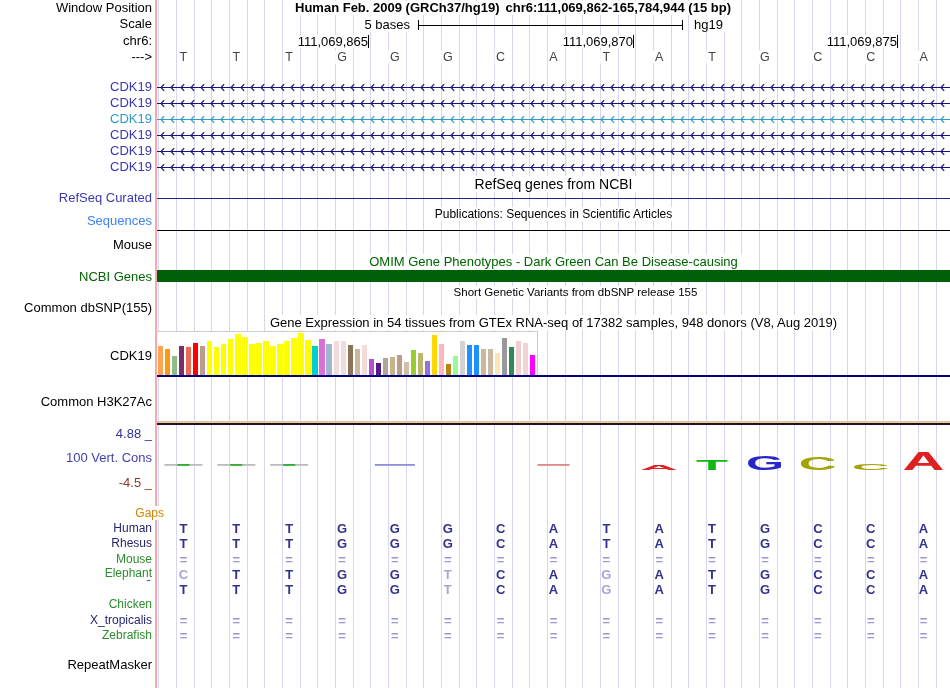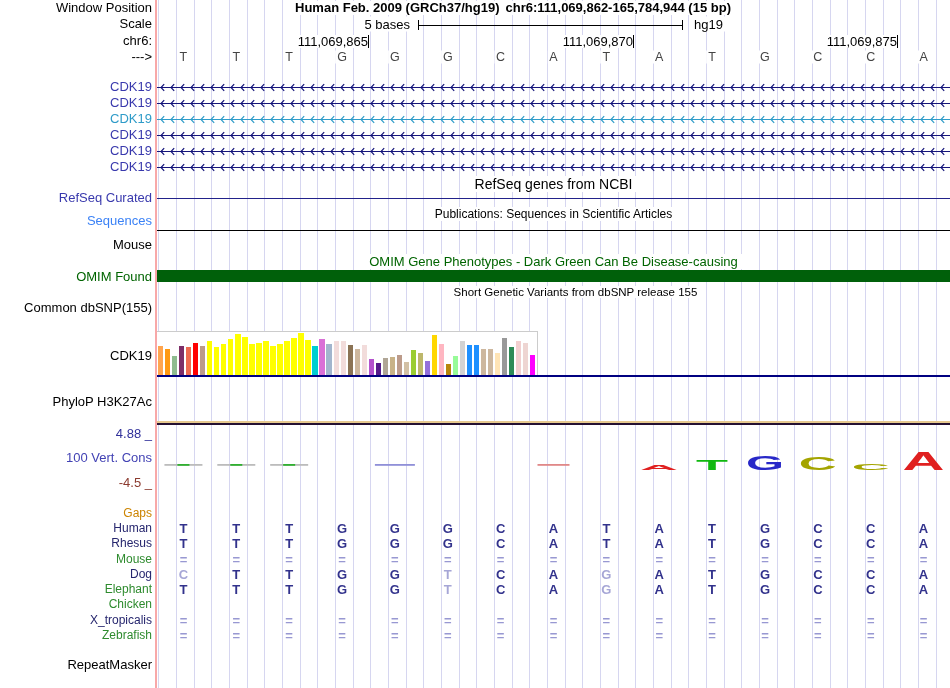--- a/index.html
+++ b/index.html
@@ -67,32 +67,33 @@
       <div style="background: rgb(255, 255, 255); padding: 0px 3px;">Human Feb. 2009 (GRCh37/hg19)</div>
       <div style="background: rgb(255, 255, 255); padding: 0px 3px;">chr6:111,069,862-165,784,944 (15 bp)</div>
     </div>
     <div class="lbl" style="top: 8px; color: rgb(0, 0, 0);">Window Position</div>
     <div class="lbl" style="top: 24px; color: rgb(0, 0, 0);">Scale</div>
     <div class="lbl" style="top: 41px; color: rgb(0, 0, 0);">chr6:</div>
     <div class="lbl" style="top: 57px; color: rgb(0, 0, 0);">---&gt;</div>
     <div class="lbl" style="top: 198px; color: rgb(57, 57, 173);">RefSeq Curated</div>
     <div class="lbl" style="top: 221px; color: #3b82f6;">Sequences</div>
     <div class="lbl" style="top: 245px; color: rgb(0, 0, 0);">Mouse</div>
-    <div class="lbl" style="top: 277px; color: rgb(0, 100, 0);">OMIM Found</div>
+    <div class="lbl" style="top: 277px; color: rgb(0, 100, 0);">NCBI Genes</div>
     <div class="lbl" style="top: 308px; color: rgb(0, 0, 0);">Common dbSNP(155)</div>
     <div class="lbl" style="top: 356px; color: rgb(0, 0, 0);">CDK19</div>
-    <div class="lbl" style="top: 402px; color: rgb(0, 0, 0);">PhyloP H3K27Ac</div>
+    <div class="lbl" style="top: 402px; color: rgb(0, 0, 0);">Common H3K27Ac</div>
     <div class="lbl" style="top: 434px; color: rgb(48, 48, 154);">4.88 _</div>
     <div class="lbl" style="top: 458px; color: rgb(66, 66, 180);">100 Vert. Cons</div>
     <div class="lbl" style="top: 483px; color: rgb(139, 58, 46);">-4.5 _</div>
     <div class="lbl" style="top: 665px; color: rgb(0, 0, 0);">RepeatMasker</div>
     <div class="ct" style="top: 184px; color: rgb(0, 0, 0); font-size: 14px;"><span>RefSeq genes from NCBI</span></div>
     <div class="ct" style="top: 214px; color: rgb(0, 0, 0); font-size: 12px;"><span>Publications: Sequences in Scientific Articles</span></div>
     <div class="ct" style="top: 262px; color: rgb(0, 100, 0); font-size: 13px;"><span>OMIM Gene Phenotypes - Dark Green Can Be Disease-causing</span></div>
     <div class="ct" style="top: 292px; color: rgb(0, 0, 0); font-size: 11.5px; margin-left: 22px;"><span>Short Genetic Variants from dbSNP release 155</span></div>
+    <div class="ct" style="top: 323px; color: rgb(0, 0, 0); font-size: 13px;"><span>Gene Expression in 54 tissues from GTEx RNA-seq of 17382 samples, 948 donors (V8, Aug 2019)</span></div>
     <div class="abs" style="right: 537px; top: 24px; transform: translateY(-50%); font-size: 13px; background: rgb(255, 255, 255); padding: 0px 3px; z-index: 4;">5 bases</div>
     <div class="abs" style="left: 418px; top: 25px; width: 265px; height: 1px; background: rgb(0, 0, 0); z-index: 4;"></div>
     <div class="abs" style="left: 418px; top: 20px; width: 1px; height: 10px; background: rgb(0, 0, 0); z-index: 4;"></div>
     <div class="abs" style="left: 682px; top: 20px; width: 1px; height: 10px; background: rgb(0, 0, 0); z-index: 4;"></div>
     <div class="abs" style="left: 691px; top: 24px; transform: translateY(-50%); font-size: 13px; background: rgb(255, 255, 255); padding: 0px 3px; z-index: 4;">hg19</div>
     <div class="abs" style="right: 581px; top: 35px; height: 13px; line-height: 13px; font-size: 13px; background: rgb(255, 255, 255); padding-left: 3px; border-right: 1px solid rgb(0, 0, 0); z-index: 4;">111,069,865</div>
     <div class="abs" style="right: 316px; top: 35px; height: 13px; line-height: 13px; font-size: 13px; background: rgb(255, 255, 255); padding-left: 3px; border-right: 1px solid rgb(0, 0, 0); z-index: 4;">111,069,870</div>
     <div class="abs" style="right: 52px; top: 35px; height: 13px; line-height: 13px; font-size: 13px; background: rgb(255, 255, 255); padding-left: 3px; border-right: 1px solid rgb(0, 0, 0); z-index: 4;">111,069,875</div>
     <div class="baseletter" style="left: 183.433px; top: 57px;">T</div>
     <div class="baseletter" style="left: 236.3px; top: 57px;">T</div>
@@ -199,21 +200,21 @@
       <rect x="283.16666666666663" y="39" width="12" height="1.8" fill="#30b030"></rect>
       <rect x="374.9" y="39" width="40" height="1.8" fill="#9090d8"></rect>
       <rect x="537.5" y="39" width="32" height="1.8" fill="#e08888"></rect>
       <text x="659.2333333333333" y="45" text-anchor="middle" font-size="6.944444444444445" font-weight="bold" font-family="Liberation Sans, sans-serif" fill="#e02020" textLength="38" lengthAdjust="spacingAndGlyphs">A</text>
       <text x="712.1" y="45" text-anchor="middle" font-size="15.277777777777779" font-weight="bold" font-family="Liberation Sans, sans-serif" fill="#10b810" textLength="32" lengthAdjust="spacingAndGlyphs">T</text>
       <text x="764.9666666666667" y="45" text-anchor="middle" font-size="20.833333333333336" font-weight="bold" font-family="Liberation Sans, sans-serif" fill="#2828c8" textLength="38" lengthAdjust="spacingAndGlyphs">G</text>
       <text x="817.8333333333334" y="45" text-anchor="middle" font-size="18.055555555555557" font-weight="bold" font-family="Liberation Sans, sans-serif" fill="#a4a400" textLength="38" lengthAdjust="spacingAndGlyphs">C</text>
       <text x="870.7" y="45" text-anchor="middle" font-size="9.027777777777779" font-weight="bold" font-family="Liberation Sans, sans-serif" fill="#a4a400" textLength="38" lengthAdjust="spacingAndGlyphs">C</text>
       <text x="923.5666666666667" y="45" text-anchor="middle" font-size="26.38888888888889" font-weight="bold" font-family="Liberation Sans, sans-serif" fill="#e02020" textLength="42" lengthAdjust="spacingAndGlyphs">A</text>
     </svg>
-    <div class="lbl" style="top: 513px; color: rgb(204, 132, 0); font-size: 12px;">Gaps</div>
+    <div class="lbl" style="top: 513px; color: rgb(204, 132, 0); font-size: 12px; padding-left: 12px;">Gaps</div>
     <div class="lbl" style="top: 528px; color: rgb(38, 38, 110); font-size: 12px;">Human</div>
     <div class="aln" style="left: 183.433px; top: 528px; color: rgb(50, 50, 140);">T</div>
     <div class="aln" style="left: 236.3px; top: 528px; color: rgb(50, 50, 140);">T</div>
     <div class="aln" style="left: 289.167px; top: 528px; color: rgb(50, 50, 140);">T</div>
     <div class="aln" style="left: 342.033px; top: 528px; color: rgb(50, 50, 140);">G</div>
     <div class="aln" style="left: 394.9px; top: 528px; color: rgb(50, 50, 140);">G</div>
     <div class="aln" style="left: 447.767px; top: 528px; color: rgb(50, 50, 140);">G</div>
     <div class="aln" style="left: 500.633px; top: 528px; color: rgb(50, 50, 140);">C</div>
     <div class="aln" style="left: 553.5px; top: 528px; color: rgb(50, 50, 140);">A</div>
     <div class="aln" style="left: 606.367px; top: 528px; color: rgb(50, 50, 140);">T</div>
@@ -264,21 +265,21 @@
     <div class="aln" style="left: 447.767px; top: 574px; color: rgb(166, 166, 214);">T</div>
     <div class="aln" style="left: 500.633px; top: 574px; color: rgb(50, 50, 140);">C</div>
     <div class="aln" style="left: 553.5px; top: 574px; color: rgb(50, 50, 140);">A</div>
     <div class="aln" style="left: 606.367px; top: 574px; color: rgb(166, 166, 214);">G</div>
     <div class="aln" style="left: 659.233px; top: 574px; color: rgb(50, 50, 140);">A</div>
     <div class="aln" style="left: 712.1px; top: 574px; color: rgb(50, 50, 140);">T</div>
     <div class="aln" style="left: 764.967px; top: 574px; color: rgb(50, 50, 140);">G</div>
     <div class="aln" style="left: 817.833px; top: 574px; color: rgb(50, 50, 140);">C</div>
     <div class="aln" style="left: 870.7px; top: 574px; color: rgb(50, 50, 140);">C</div>
     <div class="aln" style="left: 923.567px; top: 574px; color: rgb(50, 50, 140);">A</div>
-    <div class="lbl" style="top: 589px; color: rgb(46, 139, 46); font-size: 12px;">Elephant</div>
+    <div class="lbl" style="top: 573px; color: rgb(46, 139, 46); font-size: 12px;">Elephant</div>
     <div class="aln" style="left: 183.433px; top: 589px; color: rgb(50, 50, 140);">T</div>
     <div class="aln" style="left: 236.3px; top: 589px; color: rgb(50, 50, 140);">T</div>
     <div class="aln" style="left: 289.167px; top: 589px; color: rgb(50, 50, 140);">T</div>
     <div class="aln" style="left: 342.033px; top: 589px; color: rgb(50, 50, 140);">G</div>
     <div class="aln" style="left: 394.9px; top: 589px; color: rgb(50, 50, 140);">G</div>
     <div class="aln" style="left: 447.767px; top: 589px; color: rgb(166, 166, 214);">T</div>
     <div class="aln" style="left: 500.633px; top: 589px; color: rgb(50, 50, 140);">C</div>
     <div class="aln" style="left: 553.5px; top: 589px; color: rgb(50, 50, 140);">A</div>
     <div class="aln" style="left: 606.367px; top: 589px; color: rgb(166, 166, 214);">G</div>
     <div class="aln" style="left: 659.233px; top: 589px; color: rgb(50, 50, 140);">A</div>

